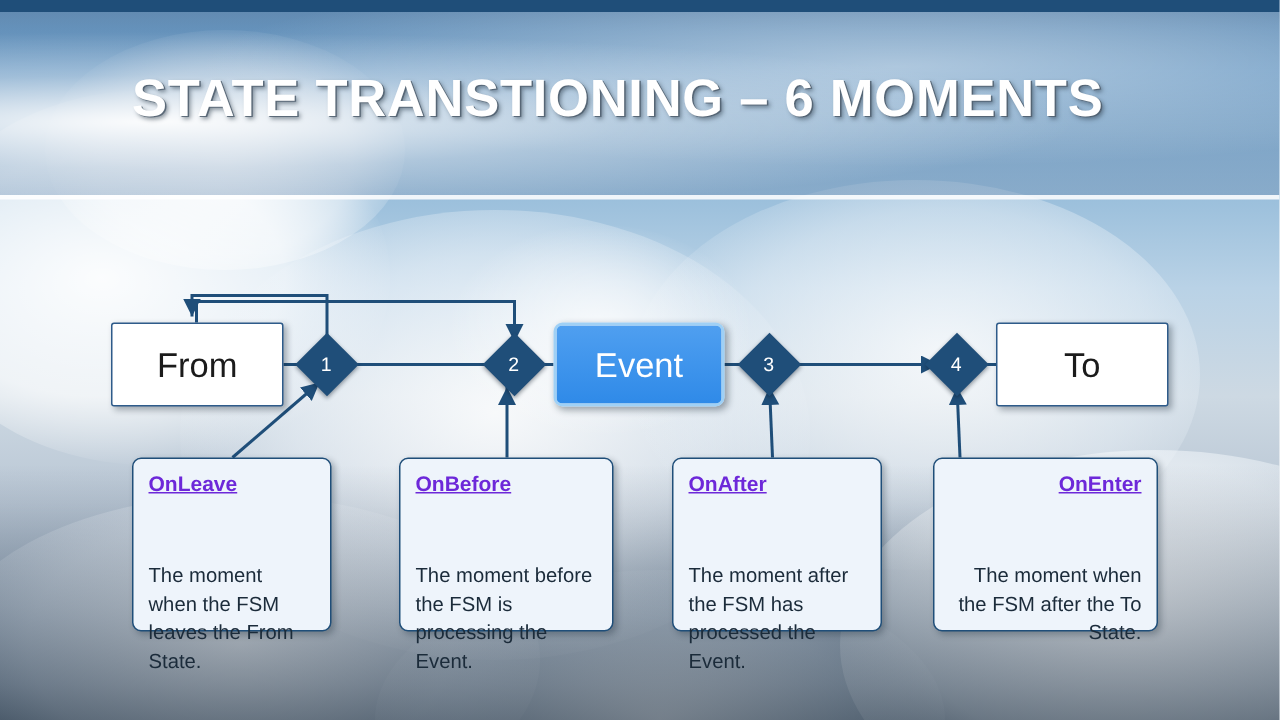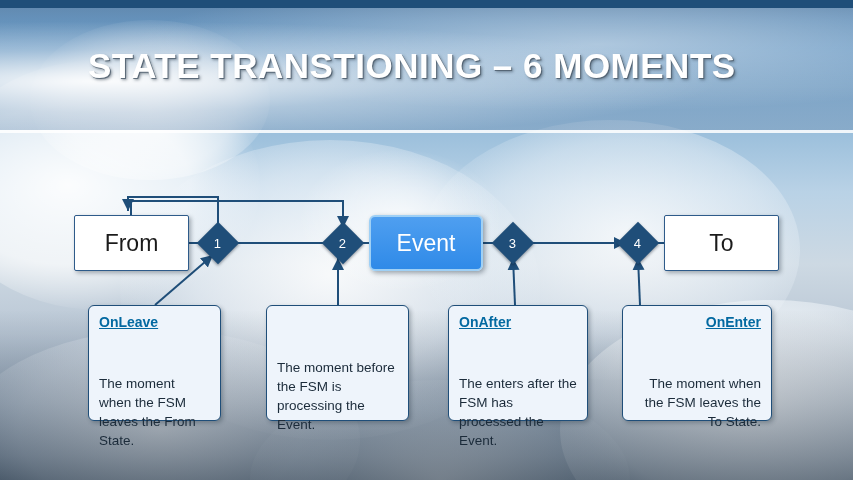--- a/index.html
+++ b/index.html
@@ -130,21 +130,21 @@
   .callout {
     position: absolute;
     box-sizing: border-box;
     background: #eef4fb;
     border: 1px solid #1f4e79;
     border-radius: 6px;
     padding: 8px 10px 6px 10px;
     box-shadow: 2px 2px 4px rgba(20,35,50,0.3);
   }
   .callout .c-title {
-    color: #0369a1;
+    color: #6d28d9;
     font-size: 14px;
     font-weight: bold;
     text-decoration: underline;
     margin-bottom: 3px;
   }
   .callout .c-body {
     color: #1b2b3a;
     font-size: 13.5px;
     line-height: 1.42;
     margin-top: 44px;
@@ -221,25 +221,26 @@
     </div>
     <div class="diamond" id="d4">
       <span>4</span>
     </div>
 
     <div class="callout" id="call1">
       <div class="c-title">OnLeave</div>
       <div class="c-body">The moment when the FSM leaves the From State.</div>
     </div>
     <div class="callout" id="call2">
+      <div class="c-title">OnBefore</div>
       <div class="c-body">The moment before the FSM is processing the Event.</div>
     </div>
     <div class="callout" id="call3">
       <div class="c-title">OnAfter</div>
-      <div class="c-body">The enters after the FSM has processed the Event.</div>
+      <div class="c-body">The moment after the FSM has processed the Event.</div>
     </div>
     <div class="callout" id="call4">
       <div class="c-title">OnEnter</div>
-      <div class="c-body">The moment when the FSM leaves the To State.</div>
+      <div class="c-body">The moment when the FSM after the To State.</div>
     </div>
 
   </div>
 </div>
 
 </body></html>

